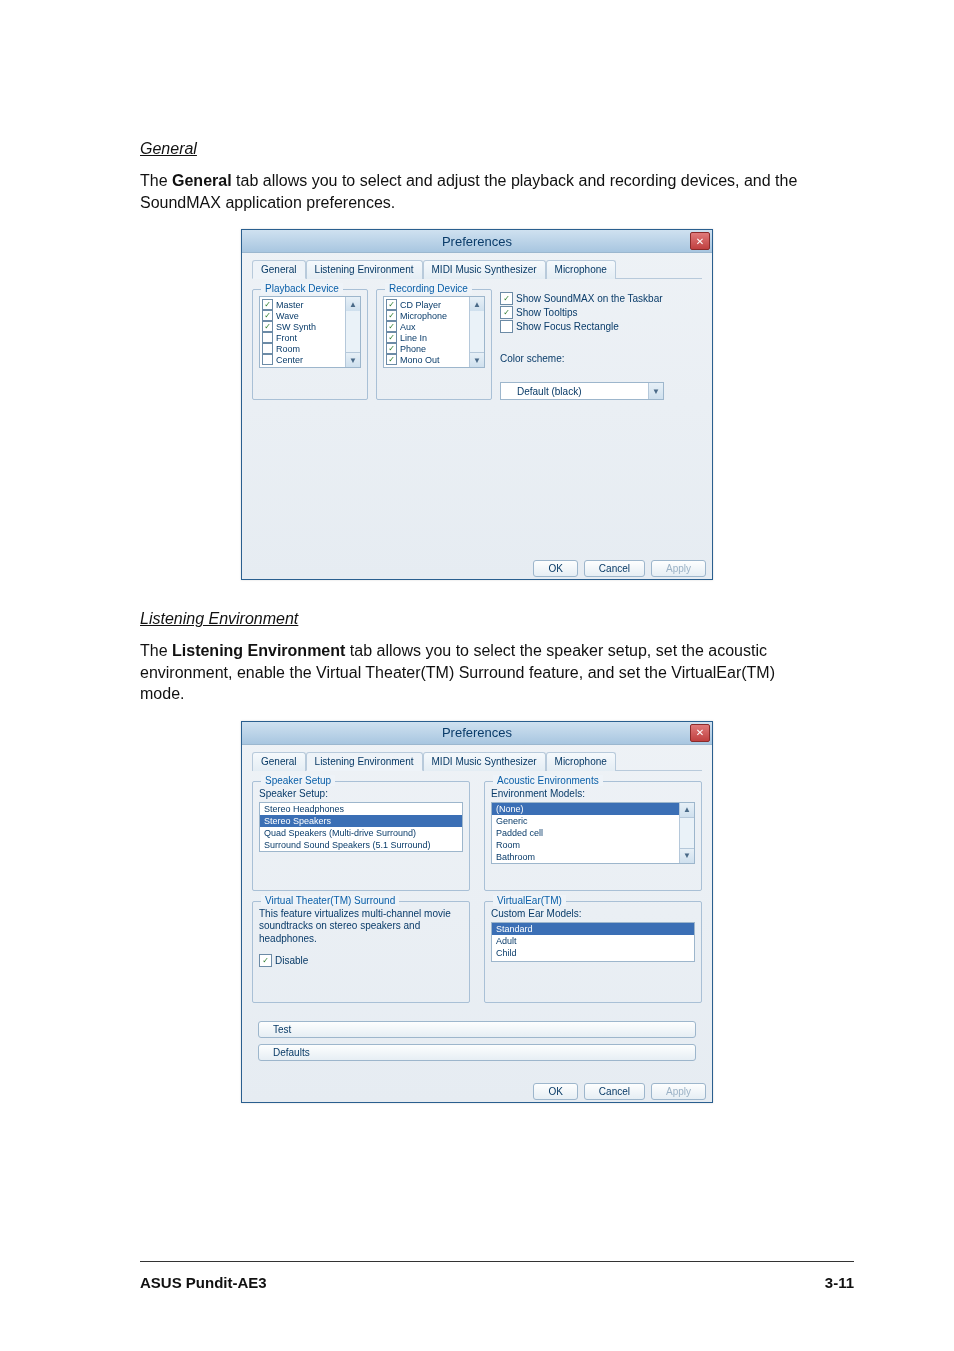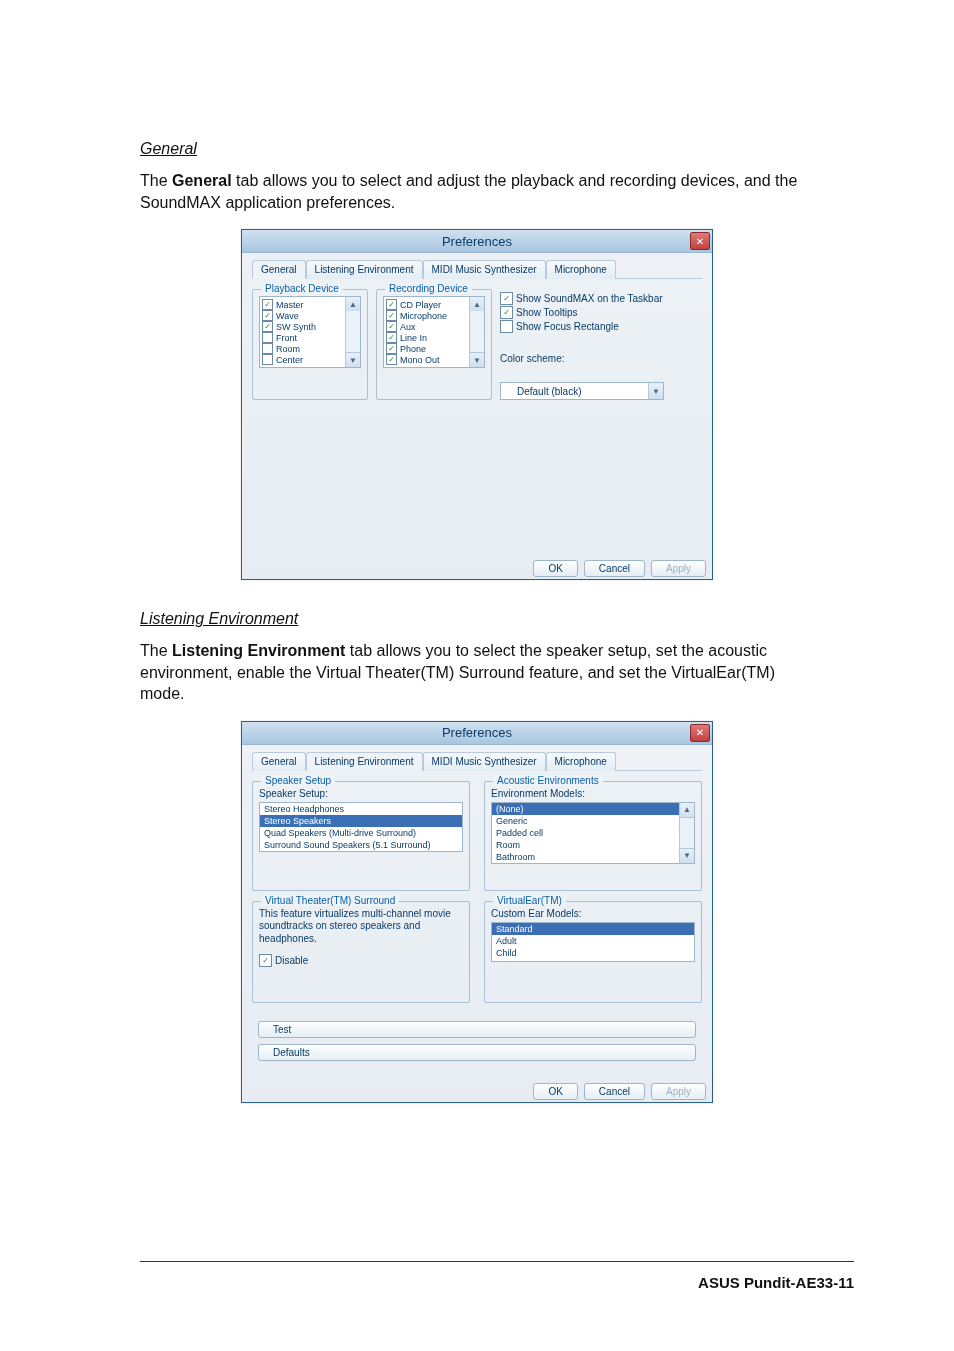--- a/index.html
+++ b/index.html
@@ -241,21 +241,21 @@
 
   
   .footer {
     position: absolute;
     left: 140px;
     right: 100px;
     bottom: 60px;
     border-top: 1px solid #333;
     padding-top: 12px;
     display: flex;
-    justify-content: flex-end;
+    justify-content: space-between;
     font-size: 15px;
   }
   .footer .left { font-weight: bold; color:#111;}
   .footer .right { font-weight: bold; color:#111;}
 </style>
 </head>
 <body>
 
 <div class="page">
 

